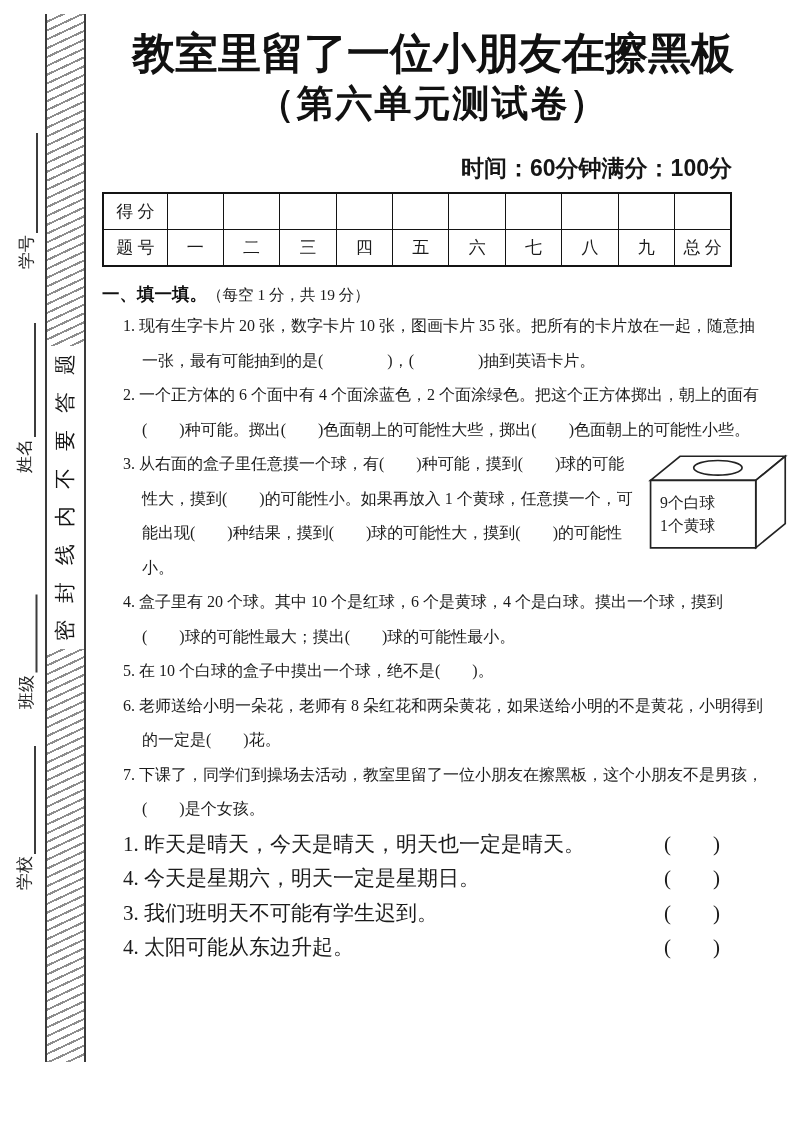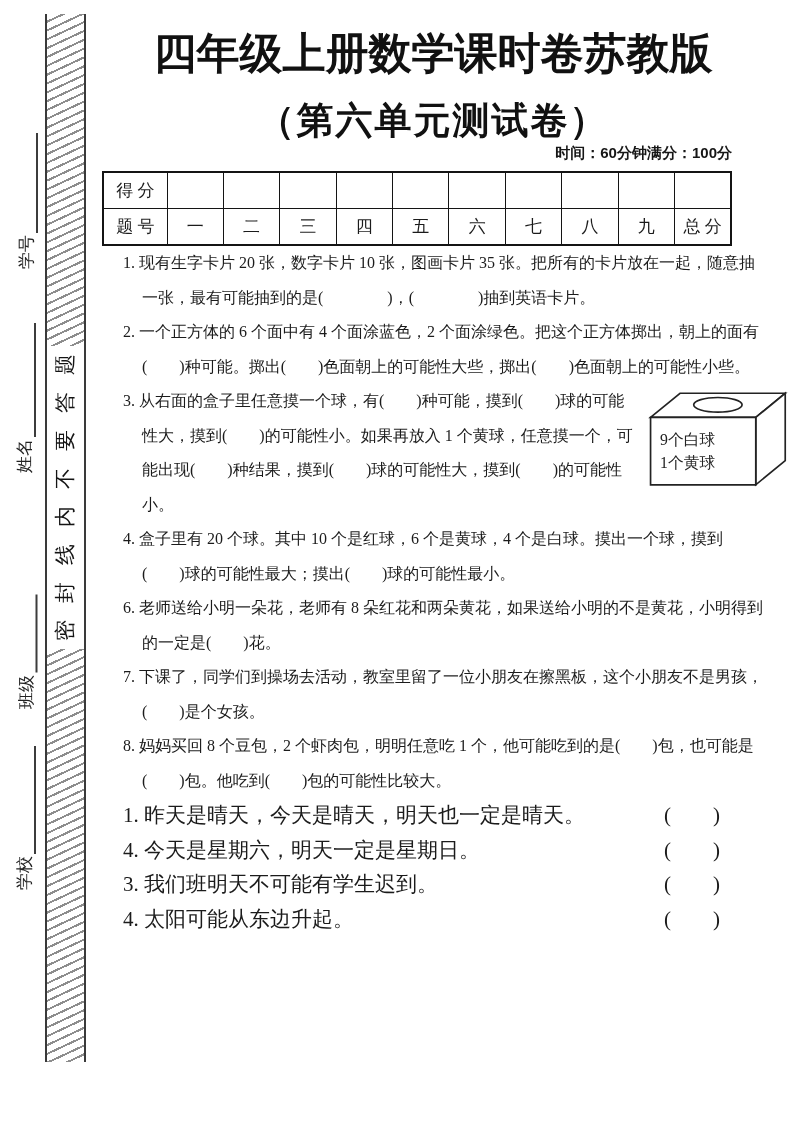--- a/index.html
+++ b/index.html
@@ -44,28 +44,28 @@
 
   
   .content { position:absolute; left:102px; top:0; width:662px; }
 
   .title1 {
     margin:28px 0 0; text-align:center;
     font-family:"Liberation Sans","DejaVu Sans",sans-serif;
     font-size:43px; line-height:50px; font-weight:800; color:#111;
   }
   .title2 {
-    margin:20px 0 0; text-align:center;
+    margin:3px 0 0; text-align:center;
     font-family:"Liberation Sans","DejaVu Sans",sans-serif;
     font-size:37px; line-height:46px; font-weight:800; letter-spacing:2px; color:#111;
   }
   .time-info {
-    width:630px; text-align:right;
+    width:630px; margin-top:26px; text-align:right;
     font-family:"Liberation Sans","DejaVu Sans",sans-serif;
-    font-size:15px; font-weight:600; color:#161616;
+    font-size:23px; font-weight:600; color:#161616;
   }
 
   table.score-table {
     width:630px; margin-top:8px; border-collapse:collapse; table-layout:fixed;
     border:2px solid #141414; font-size:17px;
   }
   table.score-table td {
     border:1px solid #141414; text-align:center; height:35px; padding:0;
   }
   table.score-table col.c-first { width:64px; }
@@ -122,21 +122,21 @@
         <span>内</span>
         <span>线</span>
         <span>封</span>
         <span>密</span>
       </div>
       <div class="hatch hatch-bottom"></div>
     </div>
   </aside>
 
   <main class="content">
-    <h1 class="title1">四年级上册数学课时卷苏教版</h1>
+    <h1 class="title1">教室里留了一位小朋友在擦黑板</h1>
     <h1 class="title2">（第六单元测试卷）</h1>
     <div class="time-info">时间：60分钟满分：100分</div>
 
     <table class="score-table">
       <colgroup>
         <col class="c-first">
           <col>
           <col>
           <col>
           <col>
@@ -171,36 +171,39 @@
           <td>六</td>
           <td>七</td>
           <td>八</td>
           <td>九</td>
           <td>总 分</td>
         </tr>
       </tbody>
     </table>
 
     <section>
+      <div class="sec-header">
+        <span class="sec-title">一、填一填。</span><span class="sec-note">（每空 1 分，共 19 分）</span>
+      </div>
       <p class="question">1. 现有生字卡片 20 张，数字卡片 10 张，图画卡片 35 张。把所有的卡片放在一起，随意抽一张，最有可能抽到的是(　　　　)，(　　　　)抽到英语卡片。</p>
       <p class="question">2. 一个正方体的 6 个面中有 4 个面涂蓝色，2 个面涂绿色。把这个正方体掷出，朝上的面有(　　)种可能。掷出(　　)色面朝上的可能性大些，掷出(　　)色面朝上的可能性小些。</p>
       <p class="question q3">
         <svg class="ball-box" width="148" height="101" viewBox="0 0 140 96">
           <polygon points="4,28 32,5 132,5 104,28"></polygon>
           <polygon points="104,28 132,5 132,69 104,92"></polygon>
           <polygon points="4,28 104,28 104,92 4,92"></polygon>
           <ellipse cx="68" cy="16" rx="23" ry="7"></ellipse>
           <text x="13" y="54">9个白球</text>
           <text x="13" y="76">1个黄球</text>
         </svg><span>3. 从右面的盒子里任意摸一个球，有(　　)种可能，摸到(　　)球的可能性大，摸到(　　)的可能性小。如果再放入 1 个黄球，任意摸一个，可能出现(　　)种结果，摸到(　　)球的可能性大，摸到(　　)的可能性小。</span>
       </p>
       <p class="question">4. 盒子里有 20 个球。其中 10 个是红球，6 个是黄球，4 个是白球。摸出一个球，摸到(　　)球的可能性最大；摸出(　　)球的可能性最小。</p>
+      <p class="question">5. 在 10 个白球的盒子中摸出一个球，绝不是(　　)。</p>
       <p class="question">6. 老师送给小明一朵花，老师有 8 朵红花和两朵黄花，如果送给小明的不是黄花，小明得到的一定是(　　)花。</p>
       <p class="question">7. 下课了，同学们到操场去活动，教室里留了一位小朋友在擦黑板，这个小朋友不是男孩，(　　)是个女孩。</p>
-      <p class="question">8. 妈妈买回 8 个豆包，2 个虾肉包，明明任意吃 1 个，他可能吃到的是(　　)包，也可能是(　　)包。他吃到(　　)包的可能性比较大。</p>
     </section>
 
     <section>
       <div class="j-row">
         <span>1. 昨天是晴天，今天是晴天，明天也一定是晴天。</span>
         <span class="j-blank">(　　)</span>
       </div>
       <div class="j-row">
         <span>4. 今天是星期六，明天一定是星期日。</span>
         <span class="j-blank">(　　)</span>

